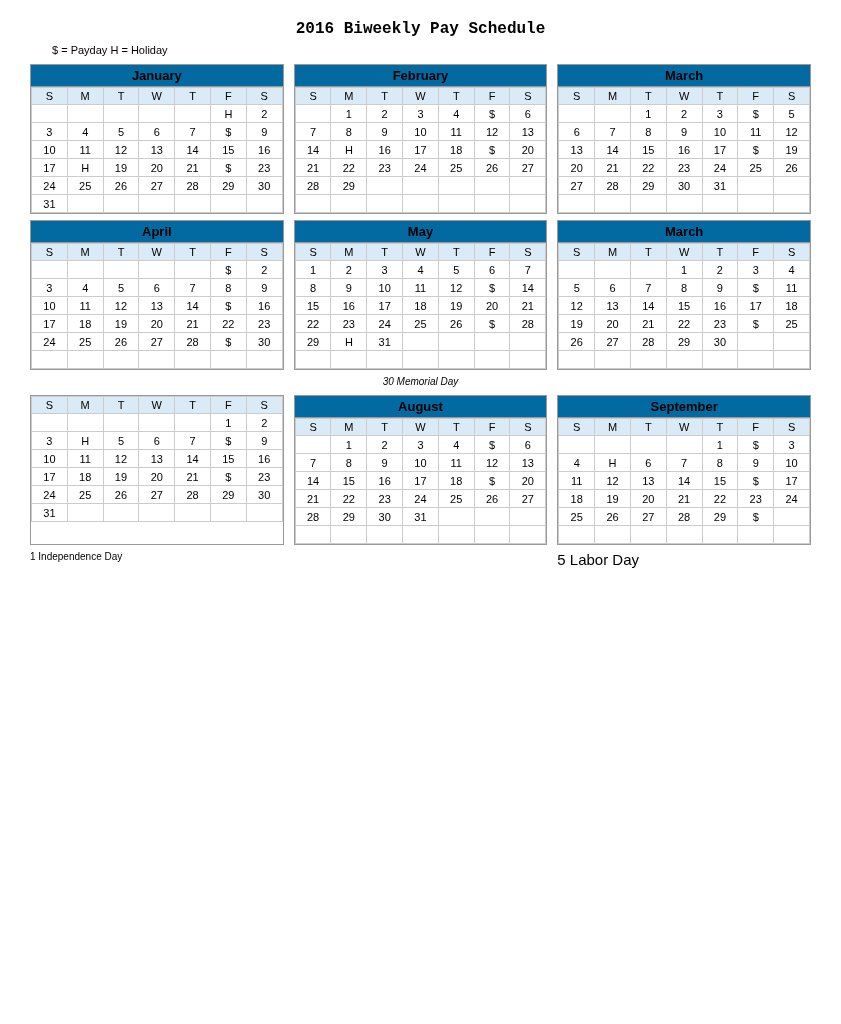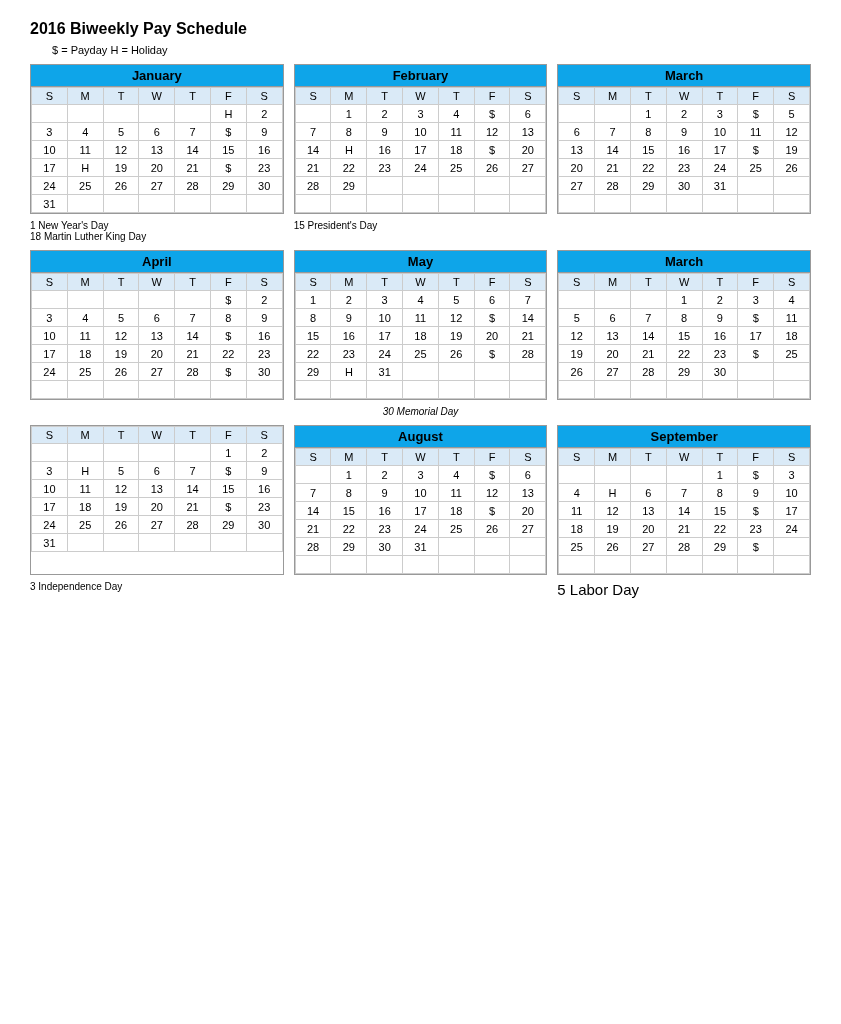--- a/index.html
+++ b/index.html
@@ -5,41 +5,42 @@
     * { margin: 0; padding: 0; box-sizing: border-box; }
     body {
       background: #fff;
       font-family: Arial, sans-serif;
       font-size: 11px;
       width: 841px;
       min-height: 1024px;
       padding: 20px 30px;
     }
     .page-title {
-      text-align: left;
+      text-align: center;
       font-size: 16px;
       font-weight: bold;
       margin-bottom: 6px;
+      font-family: Liberation Mono, monospace;
     }
     .legend {
       font-size: 11px;
       margin-bottom: 8px;
       padding-left: 22px;
     }
     .calendars-grid {
       display: grid;
       grid-template-columns: repeat(3, 1fr);
       gap: 10px;
       margin-bottom: 6px;
     }
     .calendar-block {
       border: 1px solid #999;
     }
     .calendar-month-header {
-      background: #0ea5e9;
+      background: #0369a1;
       text-align: center;
       font-weight: bold;
       font-size: 13px;
       padding: 3px 0;
       border-bottom: 1px solid #999;
     }
     .calendar-table {
       width: 100%;
       border-collapse: collapse;
     }
@@ -279,26 +280,20 @@
               <td></td>
               <td></td>
               <td></td>
               <td></td>
               <td></td>
             </tr>
           </tbody>
         </table>
       </div>
     </div>
-    <div class="calendars-grid" style="grid-template-columns: repeat(3, 1fr); margin-bottom: 8px;">
-      <div style="font-size: 10px; white-space: pre-line;">1 New Year's Day
-18 Martin Luther King Day</div>
-      <div style="font-size: 10px; white-space: pre-line;">15  President's Day</div>
-      <div style="font-size: 10px; white-space: pre-line;"></div>
-    </div>
   <div class="calendars-grid" id="row2">
       <div class="calendar-block">
         <div class="calendar-month-header">April</div>
         <table class="calendar-table">
           <thead>
             <tr>
               <th>S</th>
               <th>M</th>
               <th>T</th>
               <th>W</th>
@@ -726,17 +721,17 @@
               <td></td>
               <td></td>
               <td></td>
               <td></td>
             </tr>
           </tbody>
         </table>
       </div>
     </div>
     <div class="calendars-grid" style="grid-template-columns: repeat(3, 1fr); margin-bottom: 8px;">
-      <div style="font-size: 10px; white-space: pre-line;">3  Independence Day</div>
+      <div style="font-size: 10px; white-space: pre-line;">1  Independence Day</div>
       <div style="font-size: 10px; white-space: pre-line;"></div>
       <div style="font-size: 15px; white-space: pre-line;">5  Labor Day</div>
     </div>
 </div>
 
 </body></html>

